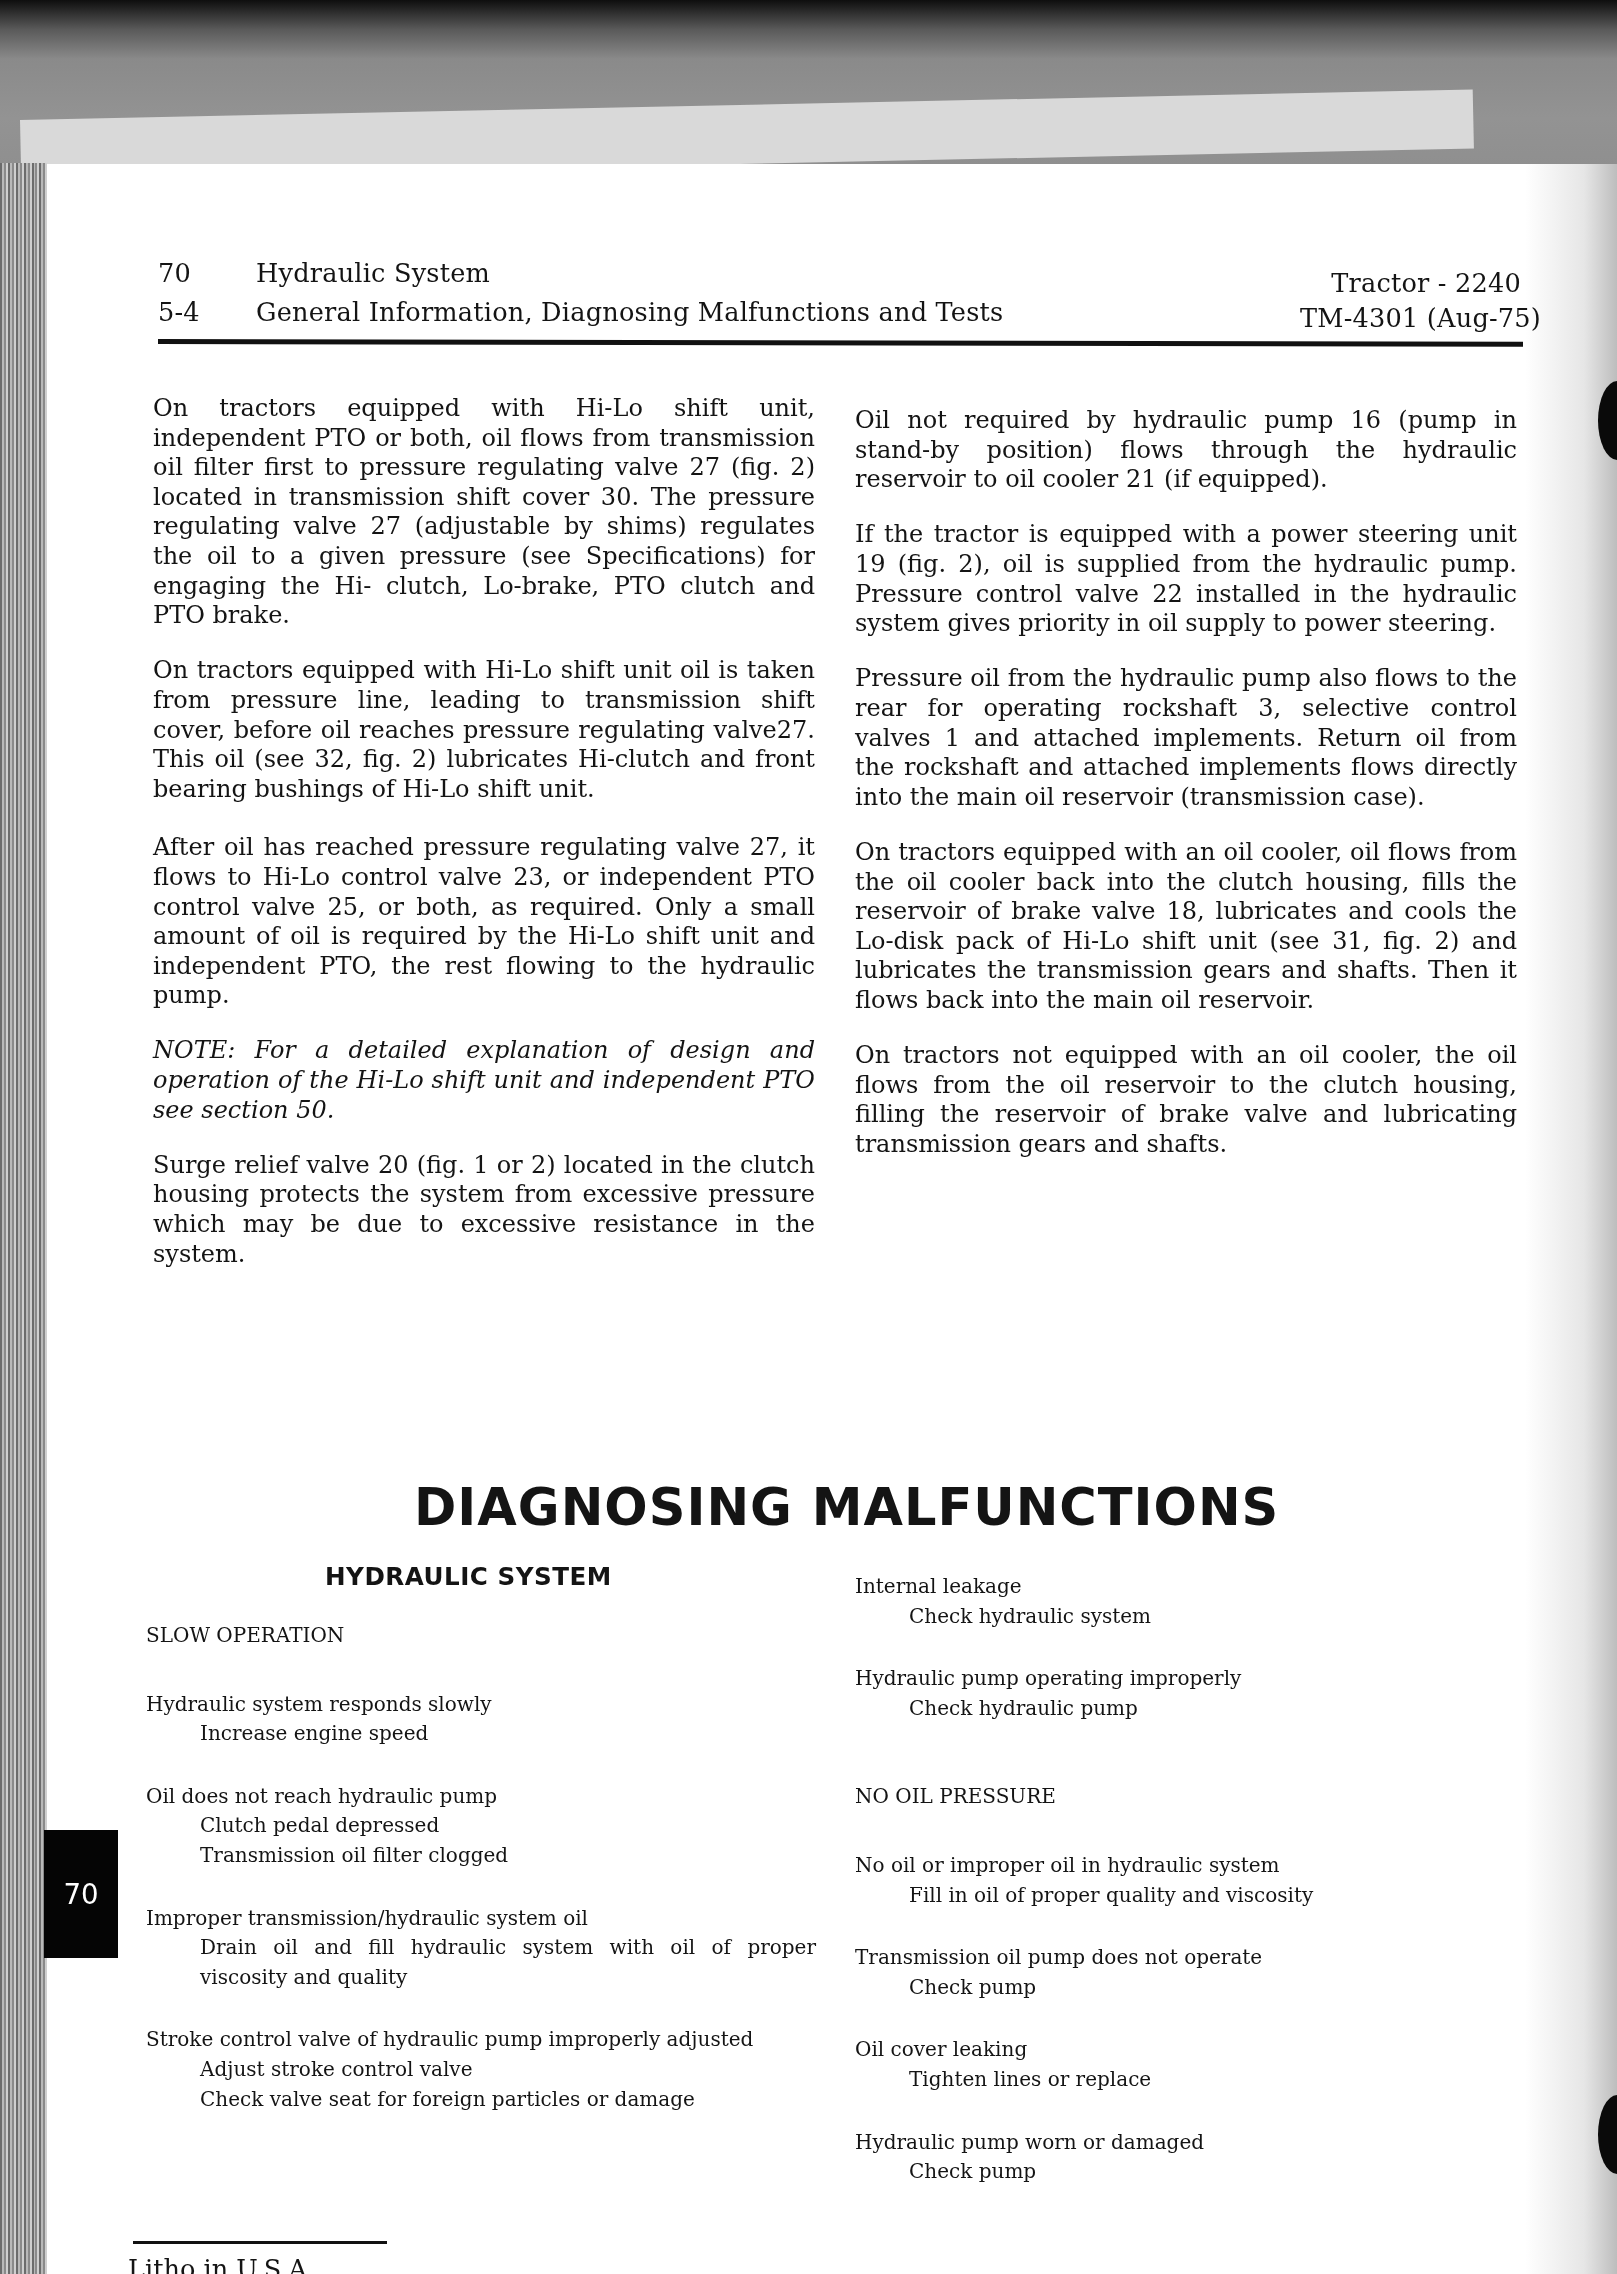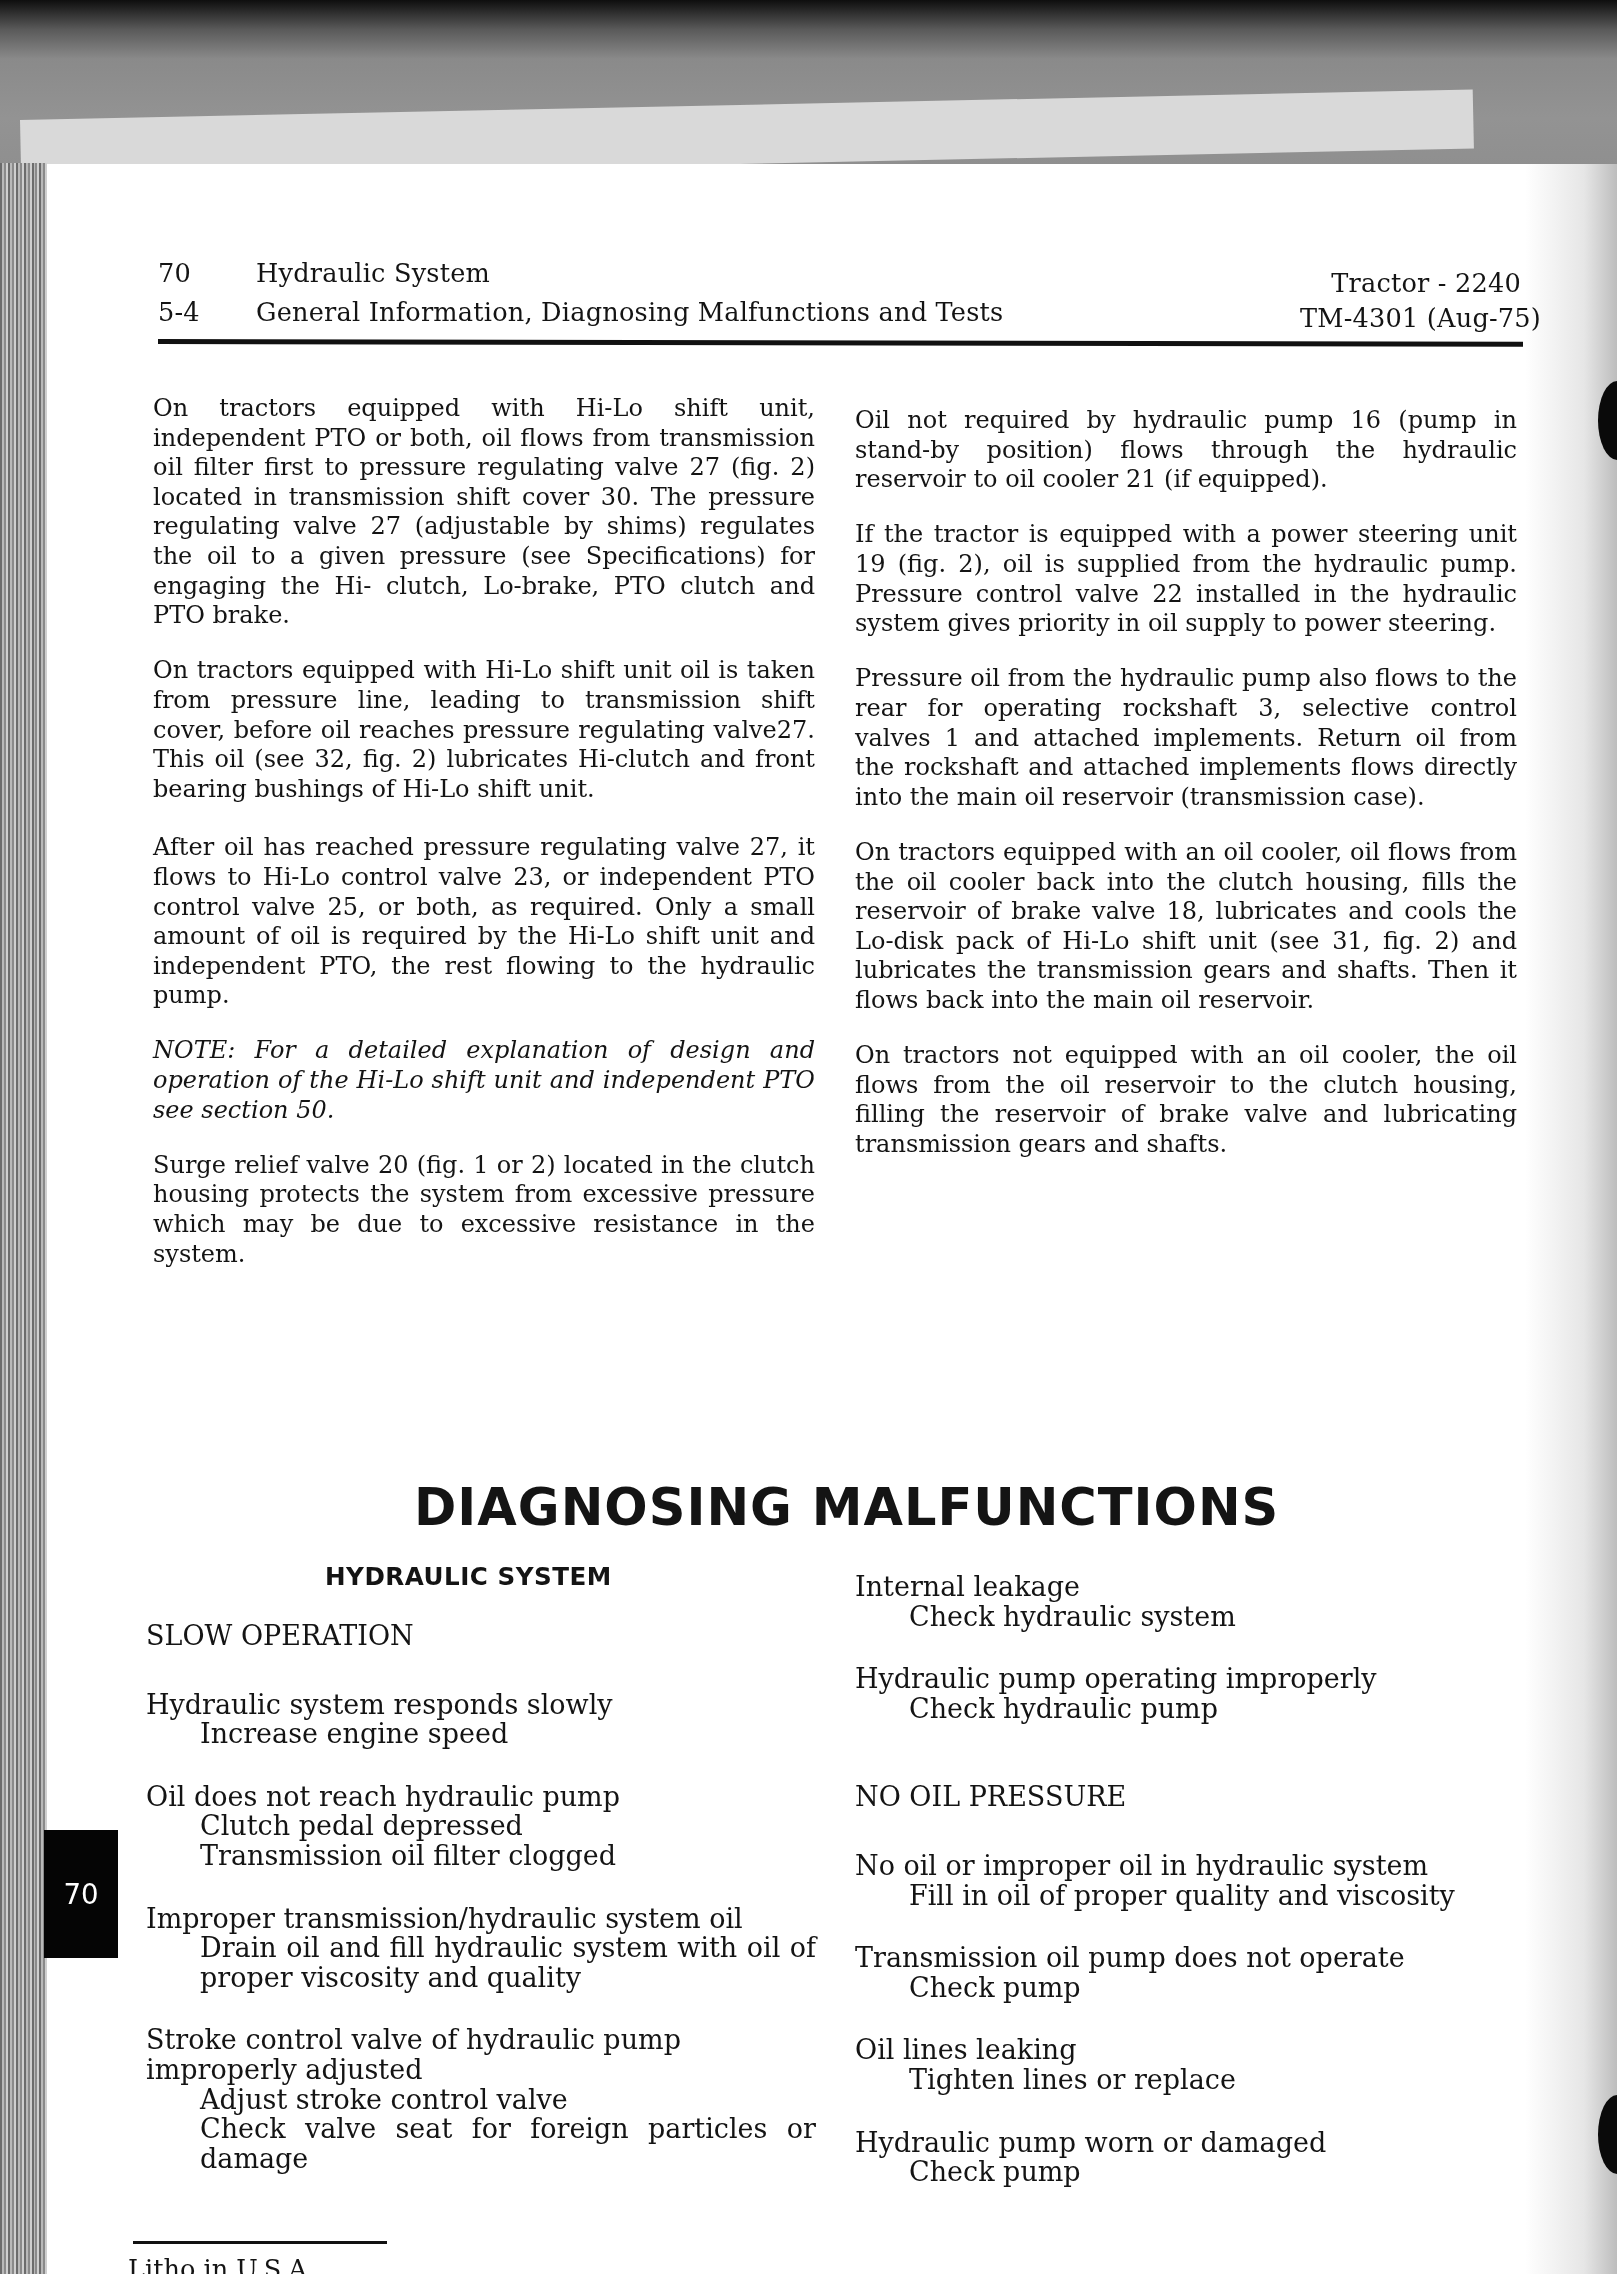--- a/index.html
+++ b/index.html
@@ -38,21 +38,21 @@
   .col p.note { font-style:italic; }
   .big-title {
     position:absolute; left:414px; top:1478px; width:847px;
     font-family:"DejaVu Sans", sans-serif; font-weight:bold; font-size:51px;
     letter-spacing:1px; white-space:nowrap;
   }
   .sub-title {
     position:absolute; left:325px; top:1562px;
     font-family:"DejaVu Sans", sans-serif; font-weight:bold; font-size:24.6px; letter-spacing:0.5px;
   }
-  .diag { position:absolute; font-size:27px; line-height:29.6px; }
+  .diag { position:absolute; font-size:20px; line-height:29.6px; }
   .diag .cat { margin:0 0 39px 0; }
   .diag .group { margin:0 0 33px 0; }
   .diag .cause { }
   .diag .fix { padding-left:54px; text-align:justify; }
   .tab {
     position:absolute; left:44px; top:1830px; width:74px; height:128px; background:#050505;
     color:#fff; font-family:"DejaVu Sans", sans-serif; font-size:27.6px;
     display:flex; align-items:center; justify-content:center;
   }
   .foot-rule { position:absolute; left:133px; top:2241px; width:254px; height:3px; background:#111; }
@@ -131,21 +131,21 @@
   <div class="cat">NO OIL PRESSURE</div>
   <div class="group">
     <div class="cause">No oil or improper oil in hydraulic system</div>
     <div class="fix">Fill in oil of proper quality and viscosity</div>
   </div>
   <div class="group">
     <div class="cause">Transmission oil pump does not operate</div>
     <div class="fix">Check pump</div>
   </div>
   <div class="group">
-    <div class="cause">Oil lines leaking</div>
+    <div class="cause">Oil cover leaking</div>
     <div class="fix">Tighten lines or replace</div>
   </div>
   <div class="group">
     <div class="cause">Hydraulic pump worn or damaged</div>
     <div class="fix">Check pump</div>
   </div>
 </div>
 
 <div class="tab">
     <span>70</span>

